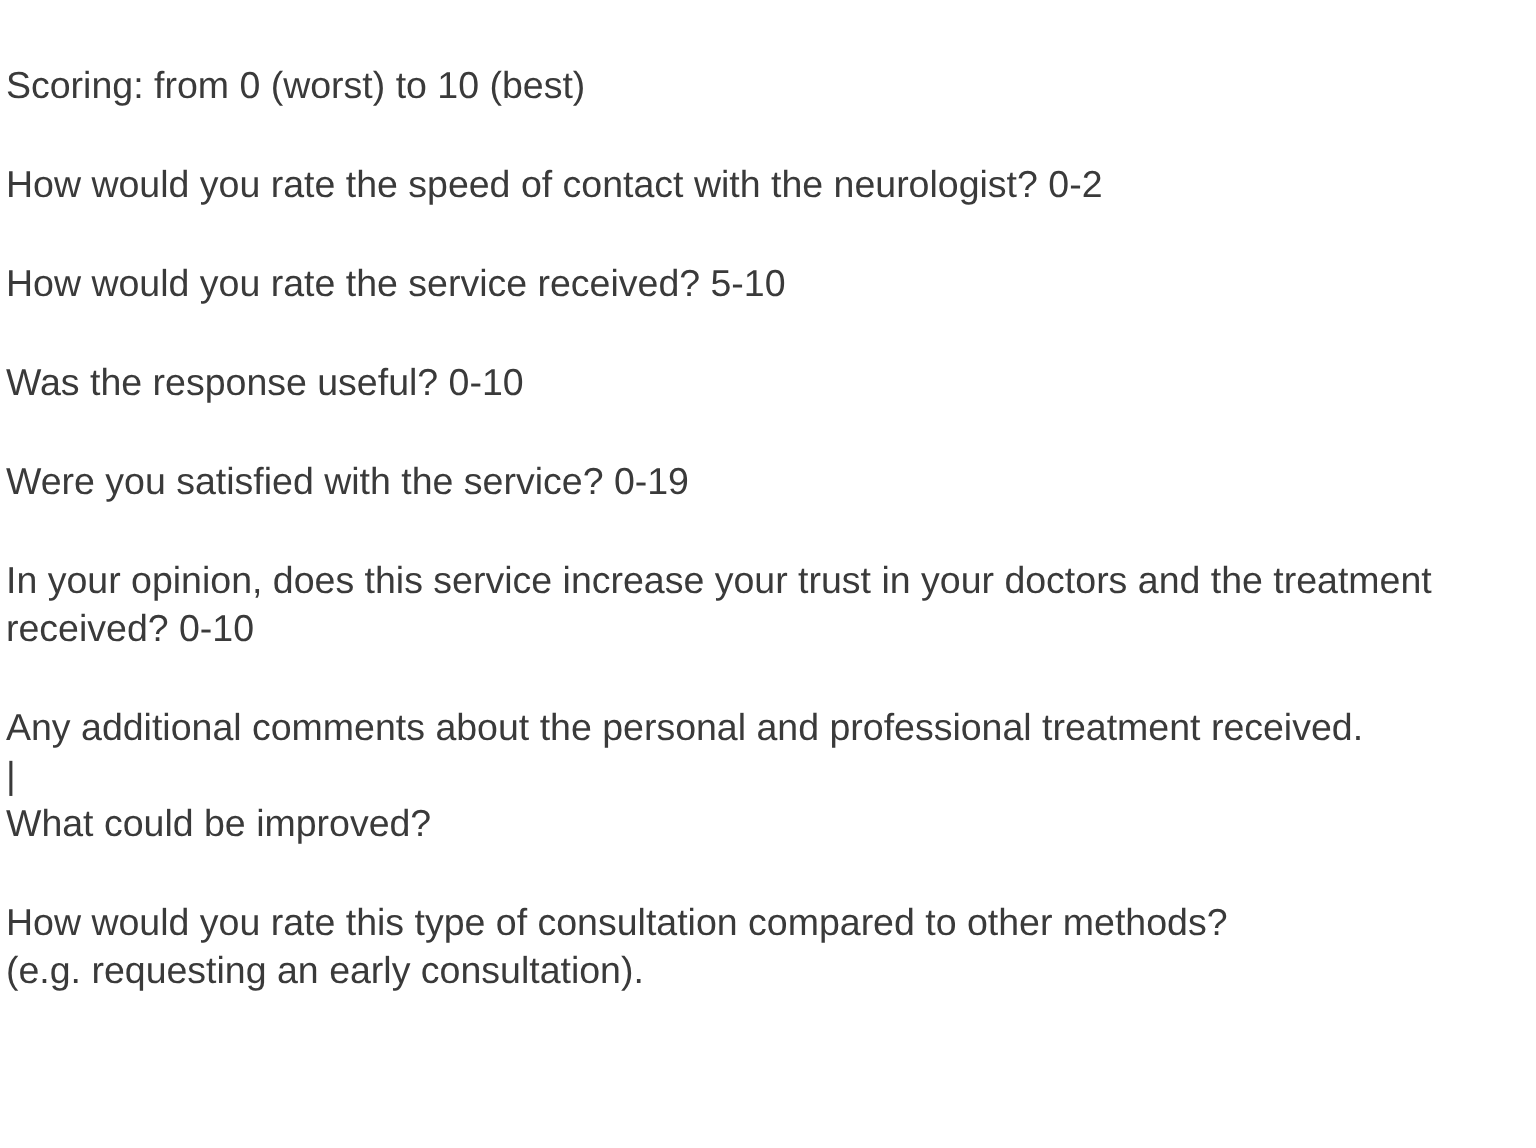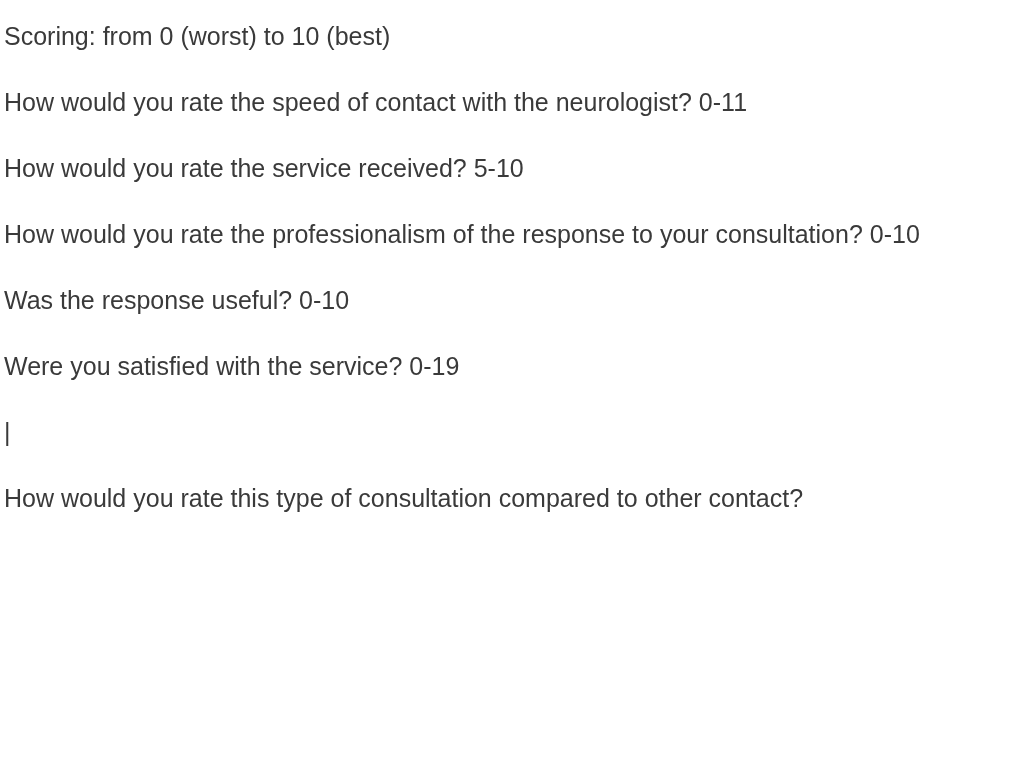--- a/index.html
+++ b/index.html
@@ -11,23 +11,24 @@
     width: 1024px;
     height: 765px;
     overflow: hidden;
     font-family: "Liberation Sans", sans-serif;
     font-size: 25px;
     line-height: 32px;
     color: #3a3a3a;
     -webkit-font-smoothing: antialiased;
   }
   .doc {
-    padding: 20px 4px 0 4px;
+    padding: 4px 4px 0 4px;
     width: 1016px;
     box-sizing: border-box;
+    margin-top: 37px;
   }
   .para {
     margin: 0 0 34px 0;
   }
   .para:last-child {
     margin-bottom: 0;
   }
   .line {
     display: block;
     white-space: normal;
@@ -40,41 +41,45 @@
 <body>
 
 <div class="doc">
 
   <p class="para">
     <span class="line">Scoring: from 0 (worst) to 10 (best)</span>
   </p>
 
 
   <p class="para">
-    <span class="line">How would you rate the speed of contact with the neurologist? 0-11</span>
+    <span class="line">How would you rate the speed of contact with the neurologist? 0-2</span>
   </p>
 
   <p class="para">
     <span class="line">How would you rate the service received? 5-10</span>
   </p>
 
-  <p class="para">
-    <span class="line">How would you rate the professionalism of the response to your consultation? 0-10</span>
-  </p>
 
   <p class="para">
     <span class="line">Was the response useful? 0-10</span>
   </p>
 
   <p class="para">
     <span class="line">Were you satisfied with the service? 0-19</span>
   </p>
 
-
   <p class="para">
-    <span class="line cursor-line">|</span>
+    <span class="line">In your opinion, does this service increase your trust in your doctors and the treatment</span>
+    <span class="line">received? 0-10</span>
   </p>
 
   <p class="para">
-    <span class="line">How would you rate this type of consultation compared to other contact?</span>
+    <span class="line">Any additional comments about the personal and professional treatment received.</span>
+    <span class="line cursor-line">|</span>
+    <span class="line">What could be improved?</span>
+  </p>
+
+  <p class="para">
+    <span class="line">How would you rate this type of consultation compared to other methods?</span>
+    <span class="line">(e.g. requesting an early consultation).</span>
   </p>
 
 </div>
 
 </body></html>

